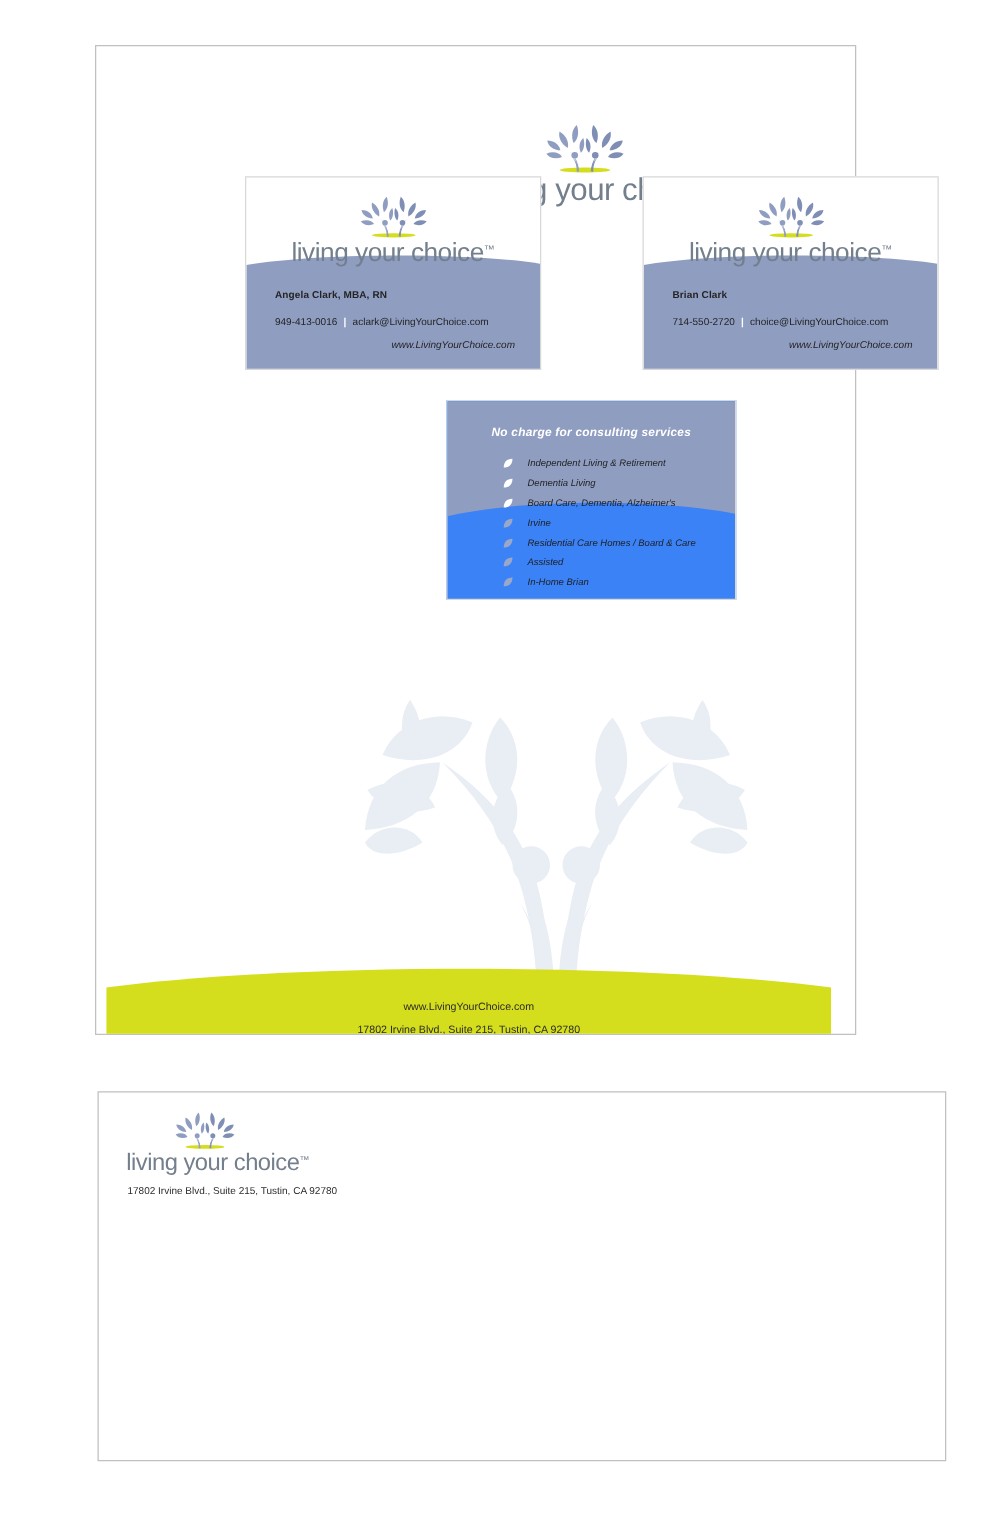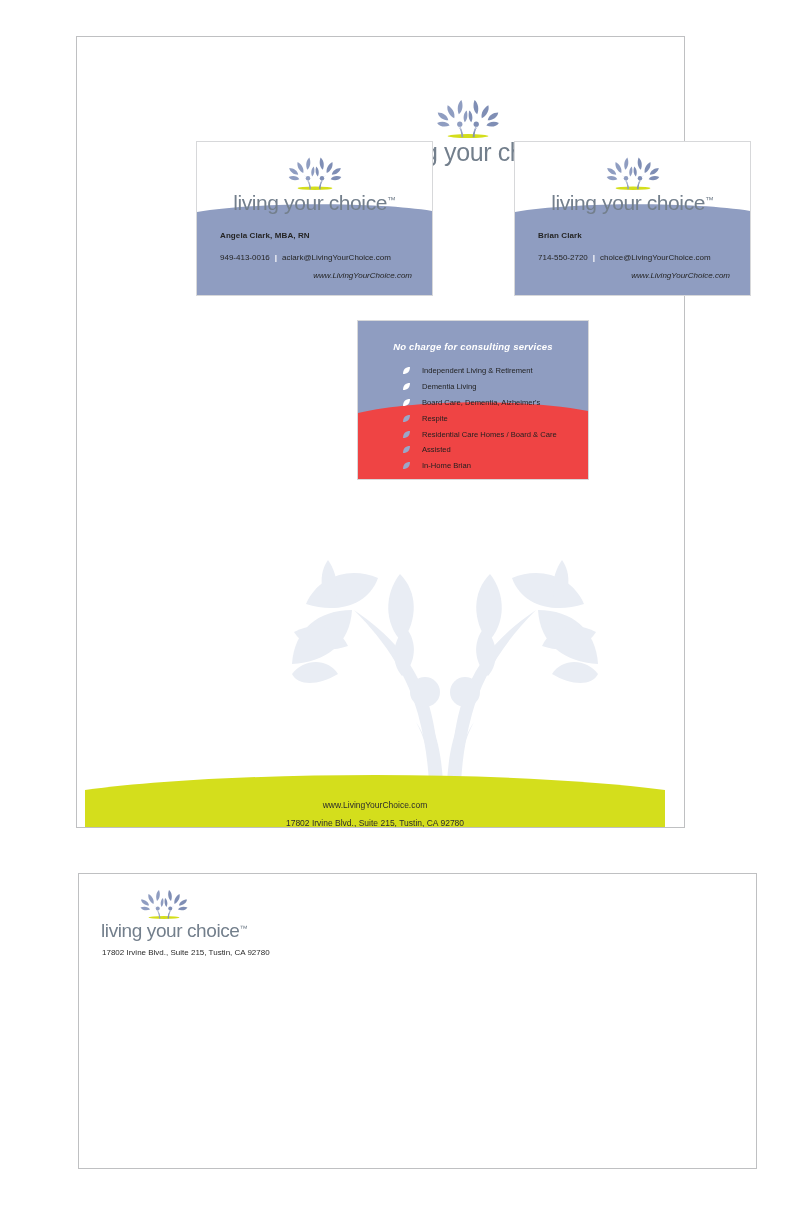--- a/index.html
+++ b/index.html
@@ -129,21 +129,21 @@
     padding-right: 6px;
   }
 
   
   #services {
     position: absolute;
     left: 357px;
     top: 320px;
     width: 232px;
     height: 160px;
-    background: #ef4444;
+    background: #3b82f6;
     border: 1px solid #d7d8da;
     box-sizing: border-box;
     overflow: hidden;
   }
   #services .svc-wave { position: absolute; left: 0; top: 0; width: 100%; height: 100px; }
   #services .svc-title {
     position: absolute;
     left: 0; right: 0;
     top: 20px;
     text-align: center;
@@ -159,20 +159,21 @@
     top: 42px;
     margin: 0;
     padding: 0;
     list-style: none;
   }
   #services li {
     display: flex;
     align-items: center;
     height: 15.8px;
     font-size: 7.6px;
+    font-style: italic;
     color: #1f1f1f;
     white-space: nowrap;
     text-align: right;
   }
   #services li .leaf {
     width: 9px;
     height: 9px;
     margin-right: 11px;
     flex: 0 0 auto;
   }
@@ -355,21 +356,21 @@
     <li>
       <svg class="leaf" viewBox="0 0 18 18" fill="#ffffff">
           <use href="#sym-leaf"></use>
         </svg>
       <span>Board Care, Dementia, Alzheimer's</span>
     </li>
     <li>
       <svg class="leaf" viewBox="0 0 18 18" fill="#9aa7c8">
           <use href="#sym-leaf"></use>
         </svg>
-      <span>Respite</span>
+      <span>Irvine</span>
     </li>
     <li>
       <svg class="leaf" viewBox="0 0 18 18" fill="#9aa7c8">
           <use href="#sym-leaf"></use>
         </svg>
       <span>Residential Care Homes / Board &amp; Care</span>
     </li>
     <li>
       <svg class="leaf" viewBox="0 0 18 18" fill="#9aa7c8">
           <use href="#sym-leaf"></use>

